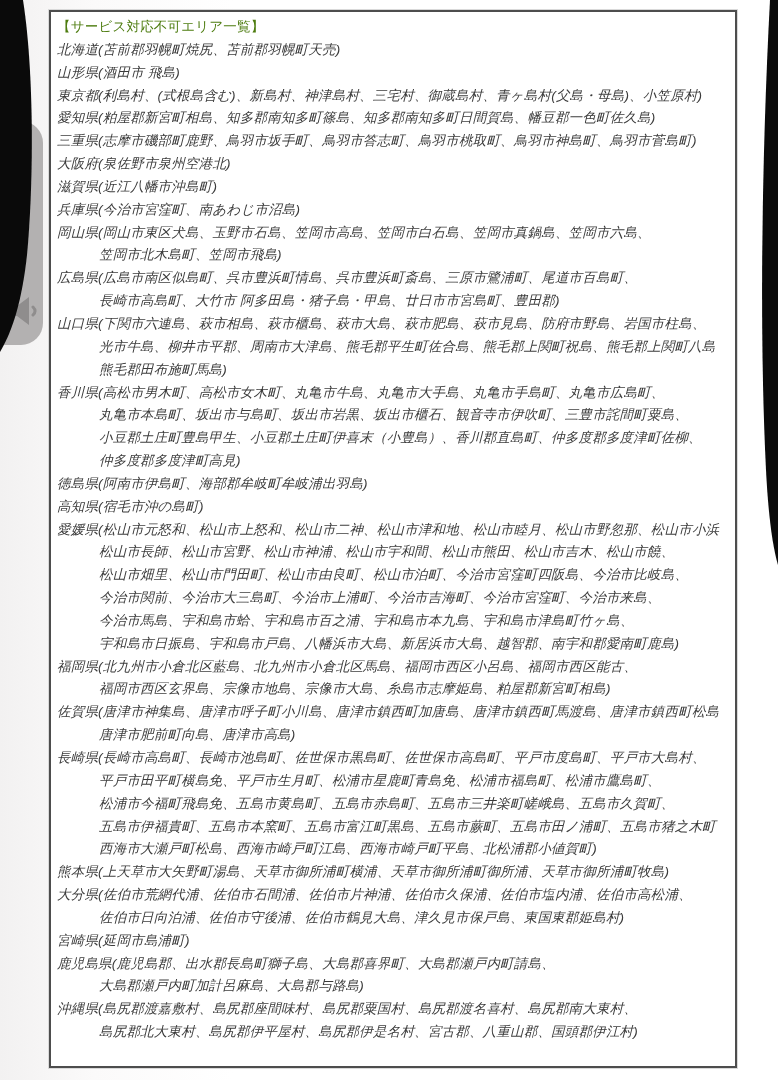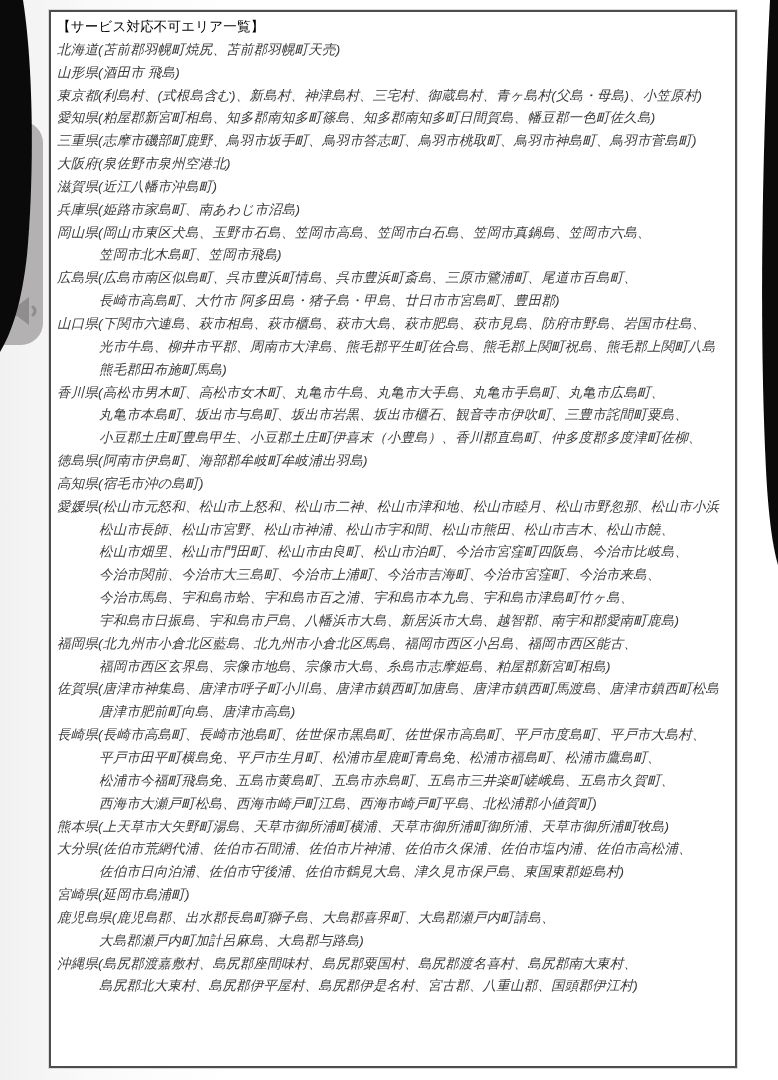--- a/index.html
+++ b/index.html
@@ -36,21 +36,21 @@
   .line{
     font-size:13.5px;
     line-height:22.85px;
     color:#3b3b3b;
     white-space:nowrap;
     letter-spacing:0.2px;
     font-style:italic;
   }
   .line.indent{padding-left:42px;}
   .title-line{
-    font-size:13.5px;line-height:22.85px;color:#000000;white-space:nowrap;letter-spacing:0.2px;
+    font-size:13.5px;line-height:22.85px;color:#4d7c0f;white-space:nowrap;letter-spacing:0.2px;
   }
 </style>
 </head>
 <body>
 
 <div class="photo-bg"></div>
 
 <div class="volume-panel">
   <svg class="speaker" viewBox="0 0 36 36">
     <polygon points="3,13 14,13 26,4 26,32 14,23 3,23" fill="#8f8d8d"></polygon>
@@ -66,46 +66,48 @@
 <div class="doc-box">
   <div class="title-line">【サービス対応不可エリア一覧】</div>
   <div>
       <div class="line">北海道(苫前郡羽幌町焼尻、苫前郡羽幌町天売)</div>
       <div class="line">山形県(酒田市 飛島)</div>
       <div class="line">東京都(利島村、(式根島含む)、新島村、神津島村、三宅村、御蔵島村、青ヶ島村(父島・母島)、小笠原村)</div>
       <div class="line">愛知県(粕屋郡新宮町相島、知多郡南知多町篠島、知多郡南知多町日間賀島、幡豆郡一色町佐久島)</div>
       <div class="line">三重県(志摩市磯部町鹿野、鳥羽市坂手町、鳥羽市答志町、鳥羽市桃取町、鳥羽市神島町、鳥羽市菅島町)</div>
       <div class="line">大阪府(泉佐野市泉州空港北)</div>
       <div class="line">滋賀県(近江八幡市沖島町)</div>
-      <div class="line">兵庫県(姫路市家島町、南あわじ市沼島)</div>
+      <div class="line">兵庫県(今治市宮窪町、南あわじ市沼島)</div>
       <div class="line">岡山県(岡山市東区犬島、玉野市石島、笠岡市高島、笠岡市白石島、笠岡市真鍋島、笠岡市六島、</div>
       <div class="line indent">笠岡市北木島町、笠岡市飛島)</div>
       <div class="line">広島県(広島市南区似島町、呉市豊浜町情島、呉市豊浜町斎島、三原市鷺浦町、尾道市百島町、</div>
       <div class="line indent">長崎市高島町、大竹市 阿多田島・猪子島・甲島、廿日市市宮島町、豊田郡)</div>
       <div class="line">山口県(下関市六連島、萩市相島、萩市櫃島、萩市大島、萩市肥島、萩市見島、防府市野島、岩国市柱島、</div>
       <div class="line indent">光市牛島、柳井市平郡、周南市大津島、熊毛郡平生町佐合島、熊毛郡上関町祝島、熊毛郡上関町八島</div>
       <div class="line indent">熊毛郡田布施町馬島)</div>
       <div class="line">香川県(高松市男木町、高松市女木町、丸亀市牛島、丸亀市大手島、丸亀市手島町、丸亀市広島町、</div>
       <div class="line indent">丸亀市本島町、坂出市与島町、坂出市岩黒、坂出市櫃石、観音寺市伊吹町、三豊市詫間町粟島、</div>
       <div class="line indent">小豆郡土庄町豊島甲生、小豆郡土庄町伊喜末（小豊島）、香川郡直島町、仲多度郡多度津町佐柳、</div>
+      <div class="line indent">仲多度郡多度津町高見)</div>
       <div class="line">徳島県(阿南市伊島町、海部郡牟岐町牟岐浦出羽島)</div>
       <div class="line">高知県(宿毛市沖の島町)</div>
       <div class="line">愛媛県(松山市元怒和、松山市上怒和、松山市二神、松山市津和地、松山市睦月、松山市野忽那、松山市小浜</div>
       <div class="line indent">松山市長師、松山市宮野、松山市神浦、松山市宇和間、松山市熊田、松山市吉木、松山市饒、</div>
       <div class="line indent">松山市畑里、松山市門田町、松山市由良町、松山市泊町、今治市宮窪町四阪島、今治市比岐島、</div>
       <div class="line indent">今治市関前、今治市大三島町、今治市上浦町、今治市吉海町、今治市宮窪町、今治市来島、</div>
       <div class="line indent">今治市馬島、宇和島市蛤、宇和島市百之浦、宇和島市本九島、宇和島市津島町竹ヶ島、</div>
       <div class="line indent">宇和島市日振島、宇和島市戸島、八幡浜市大島、新居浜市大島、越智郡、南宇和郡愛南町鹿島)</div>
       <div class="line">福岡県(北九州市小倉北区藍島、北九州市小倉北区馬島、福岡市西区小呂島、福岡市西区能古、</div>
       <div class="line indent">福岡市西区玄界島、宗像市地島、宗像市大島、糸島市志摩姫島、粕屋郡新宮町相島)</div>
       <div class="line">佐賀県(唐津市神集島、唐津市呼子町小川島、唐津市鎮西町加唐島、唐津市鎮西町馬渡島、唐津市鎮西町松島</div>
       <div class="line indent">唐津市肥前町向島、唐津市高島)</div>
       <div class="line">長崎県(長崎市高島町、長崎市池島町、佐世保市黒島町、佐世保市高島町、平戸市度島町、平戸市大島村、</div>
       <div class="line indent">平戸市田平町横島免、平戸市生月町、松浦市星鹿町青島免、松浦市福島町、松浦市鷹島町、</div>
       <div class="line indent">松浦市今福町飛島免、五島市黄島町、五島市赤島町、五島市三井楽町嵯峨島、五島市久賀町、</div>
+      <div class="line indent">五島市伊福貴町、五島市本窯町、五島市富江町黒島、五島市蕨町、五島市田ノ浦町、五島市猪之木町</div>
       <div class="line indent">西海市大瀬戸町松島、西海市崎戸町江島、西海市崎戸町平島、北松浦郡小値賀町)</div>
       <div class="line">熊本県(上天草市大矢野町湯島、天草市御所浦町横浦、天草市御所浦町御所浦、天草市御所浦町牧島)</div>
       <div class="line">大分県(佐伯市荒網代浦、佐伯市石間浦、佐伯市片神浦、佐伯市久保浦、佐伯市塩内浦、佐伯市高松浦、</div>
       <div class="line indent">佐伯市日向泊浦、佐伯市守後浦、佐伯市鶴見大島、津久見市保戸島、東国東郡姫島村)</div>
       <div class="line">宮崎県(延岡市島浦町)</div>
       <div class="line">鹿児島県(鹿児島郡、出水郡長島町獅子島、大島郡喜界町、大島郡瀬戸内町請島、</div>
       <div class="line indent">大島郡瀬戸内町加計呂麻島、大島郡与路島)</div>
       <div class="line">沖縄県(島尻郡渡嘉敷村、島尻郡座間味村、島尻郡粟国村、島尻郡渡名喜村、島尻郡南大東村、</div>
       <div class="line indent">島尻郡北大東村、島尻郡伊平屋村、島尻郡伊是名村、宮古郡、八重山郡、国頭郡伊江村)</div>
     </div>

